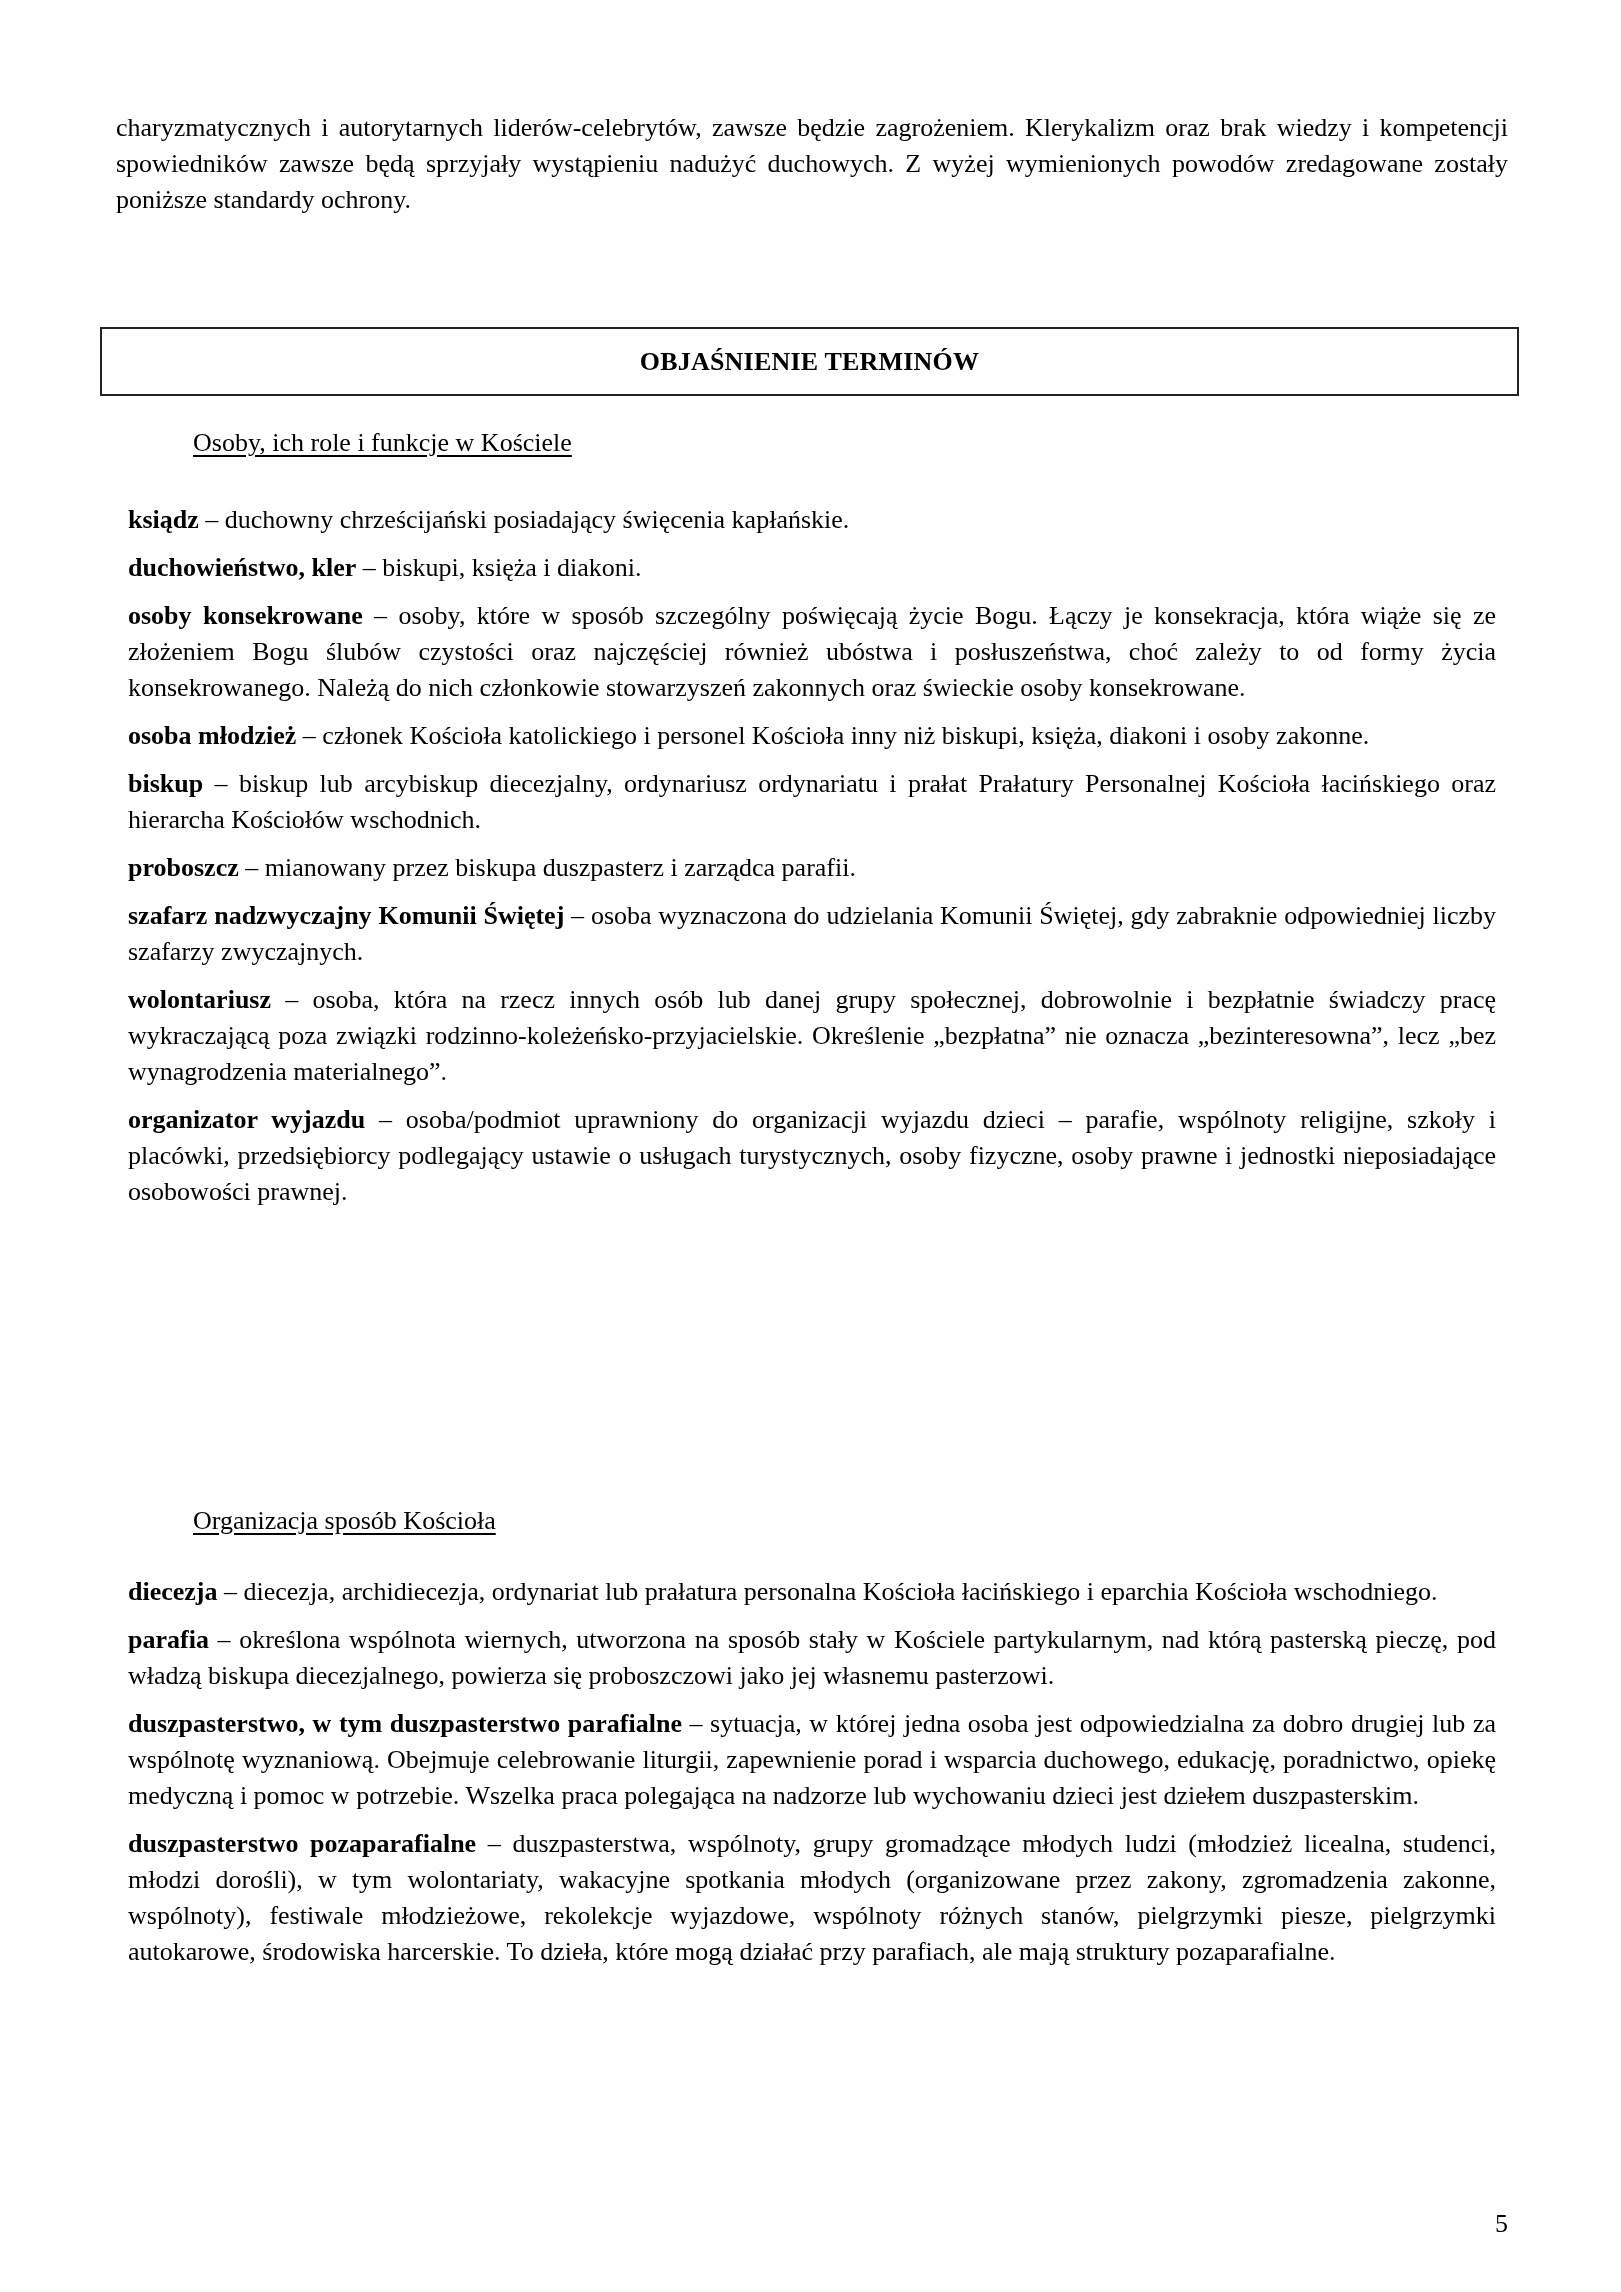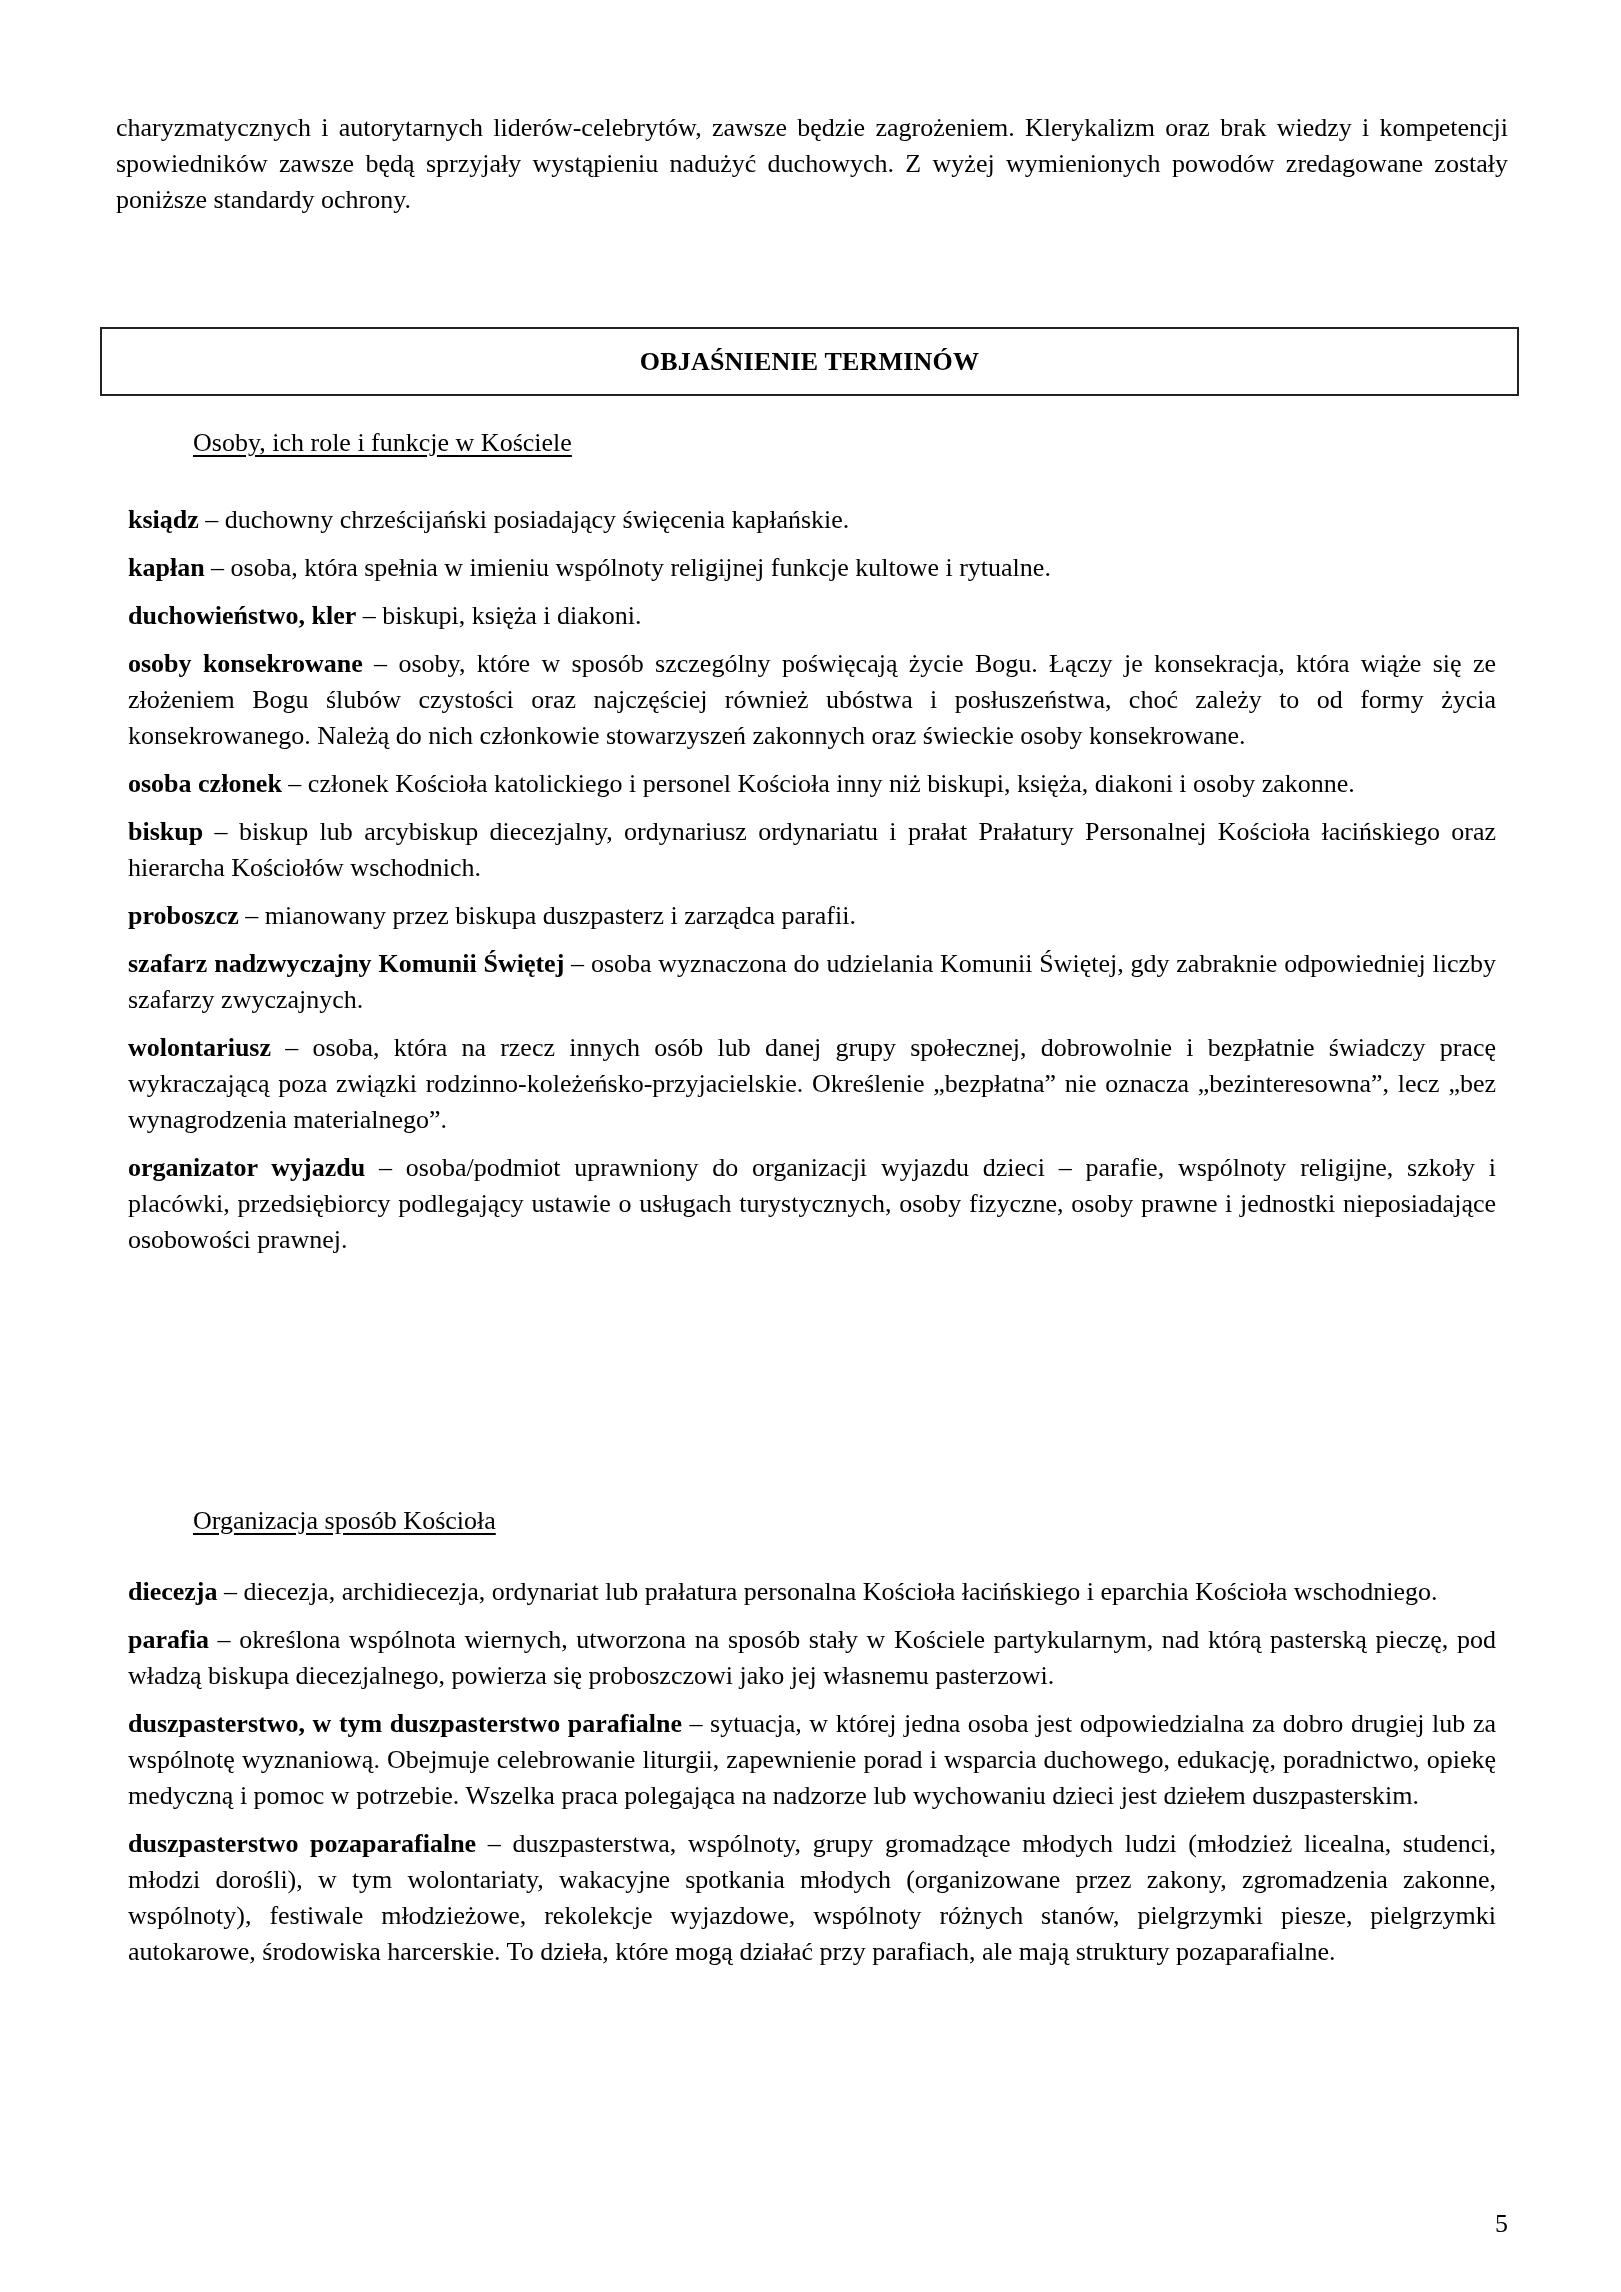--- a/index.html
+++ b/index.html
@@ -37,24 +37,23 @@
 </div>
 
 <div class="title-box">
   <span>OBJAŚNIENIE TERMINÓW</span>
 </div>
 
 <div class="subhead" style="top:428px;text-align:right;">Osoby, ich role i funkcje w Kościele</div>
 
 <div class="defs" style="top:490px;">
   <p class="def"><b>ksiądz</b><span> – duchowny chrześcijański posiadający święcenia kapłańskie.</span></p>
-  <p class="def"><b>kapłan</b><span> – osoba, która spełnia w imieniu wspólnoty religijnej funkcje kultowe i rytualne.</span></p>
   <p class="def"><b>duchowieństwo, kler</b><span> – biskupi, księża i diakoni.</span></p>
   <p class="def"><b>osoby konsekrowane</b><span> – osoby, które w sposób szczególny poświęcają życie Bogu. Łączy je konsekracja, która wiąże się ze złożeniem Bogu ślubów czystości oraz najczęściej również ubóstwa i posłuszeństwa, choć zależy to od formy życia konsekrowanego. Należą do nich członkowie stowarzyszeń zakonnych oraz świeckie osoby konsekrowane.</span></p>
-  <p class="def"><b>osoba członek</b><span> – członek Kościoła katolickiego i personel Kościoła inny niż biskupi, księża, diakoni i osoby zakonne.</span></p>
+  <p class="def"><b>osoba młodzież</b><span> – członek Kościoła katolickiego i personel Kościoła inny niż biskupi, księża, diakoni i osoby zakonne.</span></p>
   <p class="def"><b>biskup</b><span> – biskup lub arcybiskup diecezjalny, ordynariusz ordynariatu i prałat Prałatury Personalnej Kościoła łacińskiego oraz hierarcha Kościołów wschodnich.</span></p>
   <p class="def"><b>proboszcz</b><span> – mianowany przez biskupa duszpasterz i zarządca parafii.</span></p>
   <p class="def"><b>szafarz nadzwyczajny Komunii Świętej</b><span> – osoba wyznaczona do udzielania Komunii Świętej, gdy zabraknie odpowiedniej liczby szafarzy zwyczajnych.</span></p>
   <p class="def"><b>wolontariusz</b><span> – osoba, która na rzecz innych osób lub danej grupy społecznej, dobrowolnie i bezpłatnie świadczy pracę wykraczającą poza związki rodzinno-koleżeńsko-przyjacielskie. Określenie „bezpłatna” nie oznacza „bezinteresowna”, lecz „bez wynagrodzenia materialnego”.</span></p>
   <p class="def"><b>organizator wyjazdu</b><span> – osoba/podmiot uprawniony do organizacji wyjazdu dzieci – parafie, wspólnoty religijne, szkoły i placówki, przedsiębiorcy podlegający ustawie o usługach turystycznych, osoby fizyczne, osoby prawne i jednostki nieposiadające osobowości prawnej.</span></p>
 </div>
 
 <div class="subhead" style="top:1506px;">Organizacja sposób Kościoła</div>
 
 <div class="defs" style="top:1562px;">

